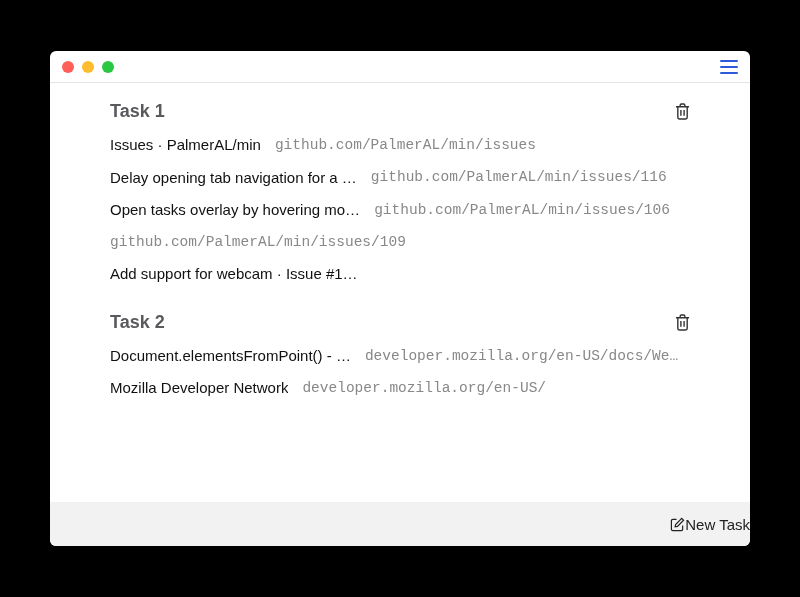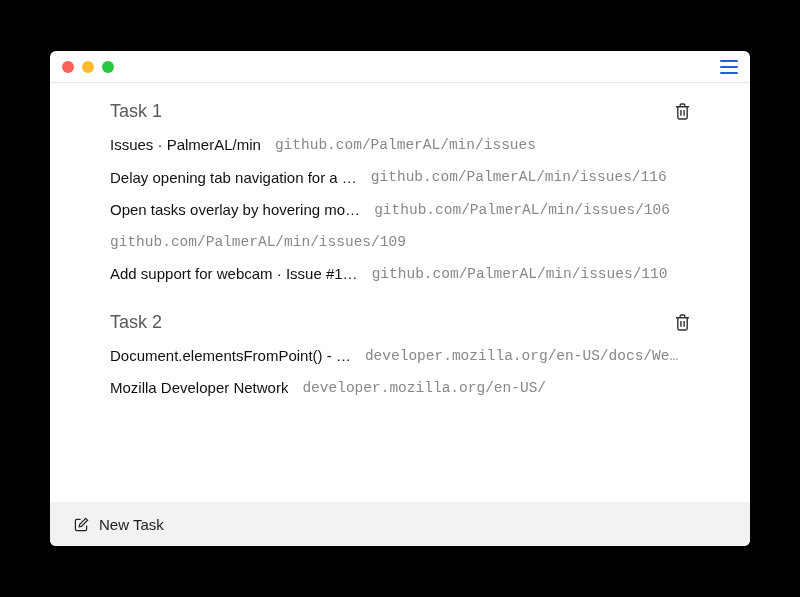--- a/index.html
+++ b/index.html
@@ -73,21 +73,21 @@
     .task-header {
       display: flex;
       align-items: center;
       justify-content: space-between;
       color: #555558;
       font-size: 18px;
       margin-bottom: 12px;
     }
     .task-title {
       color: #5a5a5e;
-      font-weight: 400;
+      font-weight: 700;
       text-align: right;
     }
     .trash-icon {
       width: 15px;
       height: 17px;
       cursor: pointer;
       color: #333;
     }
     .tab-row {
       display: flex;
@@ -112,27 +112,25 @@
       text-overflow: ellipsis;
       flex: 1;
       font-size: 14.5px;
       font-family: Liberation Mono, monospace;
     }
     .new-task-bar {
       height: 44px;
       background: #f2f2f2;
       display: flex;
       align-items: center;
-      justify-content: flex-start;
-      gap: 10px;
+      justify-content: flex-end;
       font-size: 15px;
       color: #222;
       cursor: pointer;
       flex-shrink: 0;
-      padding-left: 24px;
     }
     .edit-icon {
       width: 15px;
       height: 15px;
       color: #222;
     }
   </style>
 </head>
 <body>
 
@@ -171,21 +169,20 @@
       </div>
       <div class="tab-row">
         <span class="tab-title">Open tasks overlay by hovering mo…</span>
         <span class="tab-url">github.com/PalmerAL/min/issues/106</span>
       </div>
       <div class="tab-row">
         <span class="tab-url">github.com/PalmerAL/min/issues/109</span>
       </div>
       <div class="tab-row">
         <span class="tab-title">Add support for webcam · Issue #1…</span>
-        <span class="tab-url">github.com/PalmerAL/min/issues/110</span>
       </div>
     </div>
 
     <div class="task-block">
       <div class="task-header">
         <span class="task-title">Task 2</span>
         <svg class="trash-icon" viewBox="0 0 16 18" fill="none" stroke="currentColor" stroke-width="1.5">
           <path d="M1 4h14M5.5 4V2.2c0-.66.54-1.2 1.2-1.2h2.6c.66 0 1.2.54 1.2 1.2V4M3 4v11.5c0 .83.67 1.5 1.5 1.5h7c.83 0 1.5-.67 1.5-1.5V4"></path>
           <path d="M6.3 7.5v6M9.7 7.5v6"></path>
         </svg>

